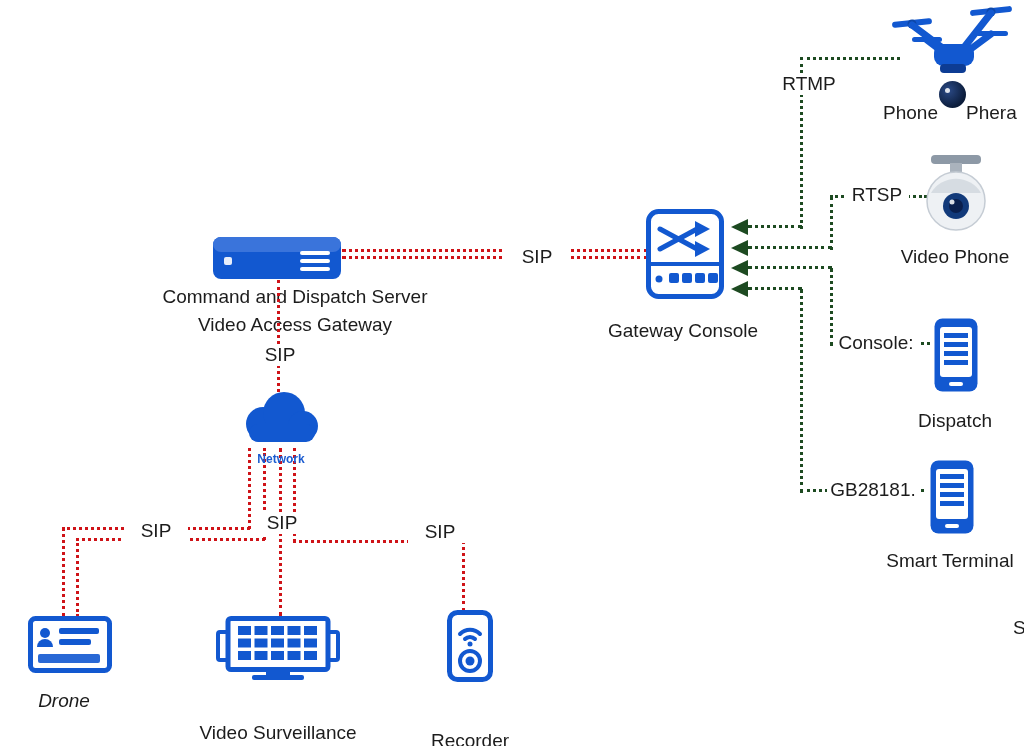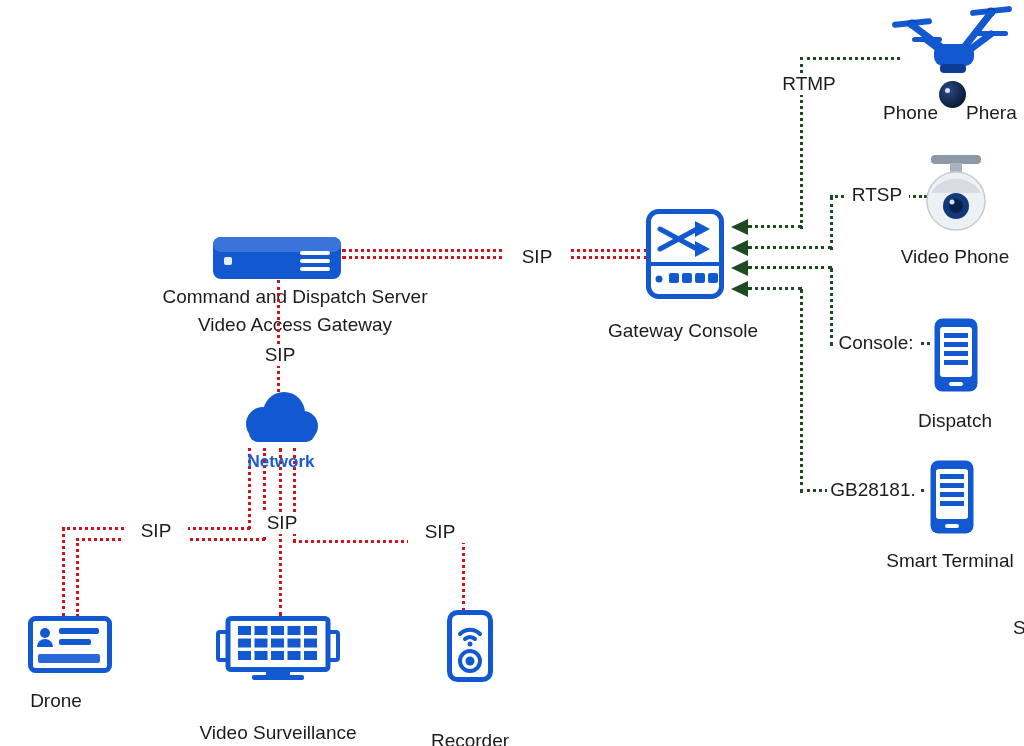--- a/index.html
+++ b/index.html
@@ -8,21 +8,21 @@
   .node-label{position:absolute;font-size:19px;color:#1c1c1c;text-align:center;line-height:1.2;}
   .link-label{position:absolute;font-size:19px;color:#1c1c1c;text-align:center;background:#fff;
               padding:0 3px;line-height:1.15;z-index:5;}
   .line-h{position:absolute;height:0;border-top:3.5px dotted #cf1318;z-index:1;}
   .line-v{position:absolute;width:0;border-left:3.5px dotted #cf1318;z-index:1;}
   .line-h.green{border-top-color:#1d4a21;}
   .line-v.green{border-left-color:#1d4a21;}
   .arrow-left{position:absolute;width:0;height:0;border-top:8px solid transparent;
               border-bottom:8px solid transparent;border-right:17px solid #1d4a21;z-index:2;}
   .icon{position:absolute;z-index:3;}
-  .network-label{position:absolute;font-size:17px;font-weight:bold;color:#1a5bd0;text-align:center;z-index:4;}
+  .network-label{position:absolute;font-size:12px;font-weight:bold;color:#1a5bd0;text-align:center;z-index:4;}
   .gimbal-ball{position:absolute;width:27px;height:27px;border-radius:50%;
                background:radial-gradient(circle at 35% 35%, #2b4a86, #0b1c3a 70%);z-index:6;}
   .gimbal-ball::after{content:"";position:absolute;left:6px;top:7px;width:5px;height:5px;
                border-radius:50%;background:#fff;opacity:.85;}
   .stray{position:absolute;font-size:19px;color:#1c1c1c;z-index:4;}
 </style>
 </head>
 <body>
 
 <div id="canvas">
@@ -175,21 +175,21 @@
   <div class="icon" style="left:28px;top:616px;">
     <svg width="84" height="60" viewBox="0 0 84 60">
       <rect x="2.5" y="2.5" width="79" height="52" rx="5" fill="#fff" stroke="#1258d0" stroke-width="5"></rect>
       <circle cx="17" cy="17" r="5" fill="#1258d0"></circle>
       <path d="M9 31 a8 8 0 0 1 16 0 z" fill="#1258d0"></path>
       <rect x="31" y="12" width="40" height="6" rx="2" fill="#1258d0"></rect>
       <rect x="31" y="23" width="32" height="6" rx="2" fill="#1258d0"></rect>
       <rect x="10" y="38" width="62" height="9" rx="2" fill="#1258d0" opacity="0.9"></rect>
     </svg>
   </div>
-  <div class="node-label" style="left:4px;top:690px;width:104px;">Drone</div>
+  <div class="node-label" style="left:12px;top:690px;width:104px;font-style:italic;">Drone</div>
 
   <div class="icon" style="left:216px;top:614px;">
     <svg width="124" height="68" viewBox="0 0 124 68">
       <rect x="2" y="18" width="12" height="28" rx="2" fill="#fff" stroke="#1258d0" stroke-width="4"></rect>
       <rect x="110" y="18" width="12" height="28" rx="2" fill="#fff" stroke="#1258d0" stroke-width="4"></rect>
       <rect x="12" y="4.5" width="100" height="51" rx="3" fill="#fff" stroke="#1258d0" stroke-width="5"></rect>
       <rect x="22" y="12" width="13" height="9" fill="#1258d0"></rect>
         <rect x="38.5" y="12" width="13" height="9" fill="#1258d0"></rect>
         <rect x="55" y="12" width="13" height="9" fill="#1258d0"></rect>
         <rect x="71.5" y="12" width="13" height="9" fill="#1258d0"></rect>

